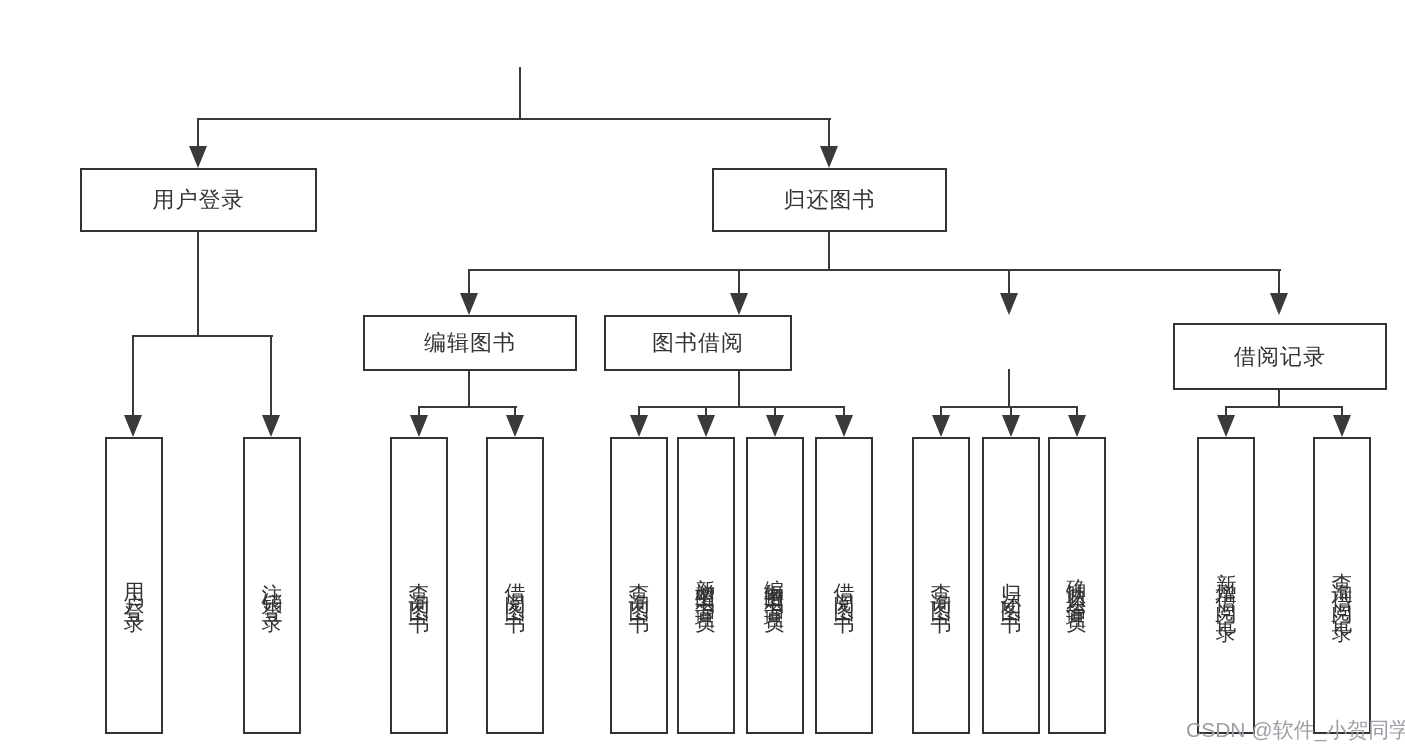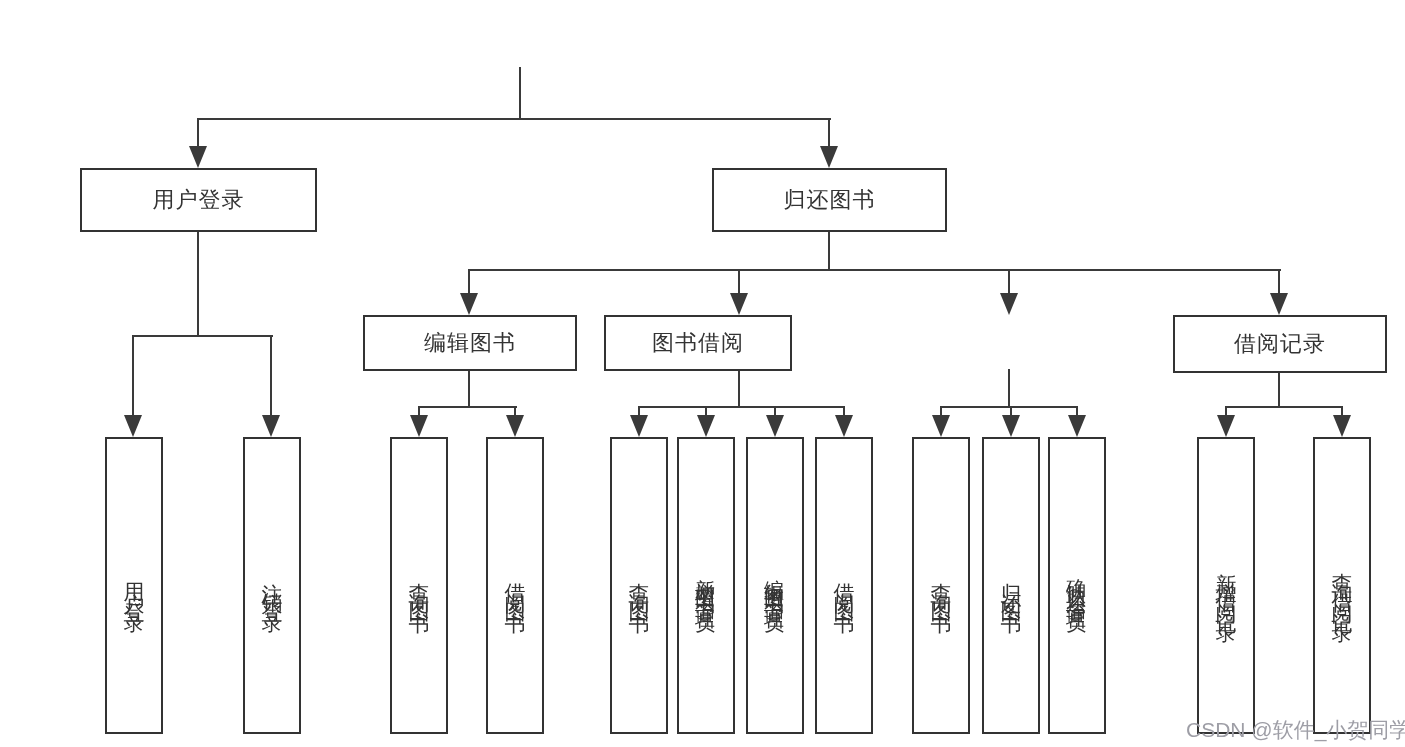--- a/index.html
+++ b/index.html
@@ -85,21 +85,21 @@
   <div class="node" style="left:712px; top:168px; width:235px; height:64px;">
     <span>归还图书</span>
   </div>
 
   <div class="node" style="left:363px; top:315px; width:214px; height:56px;">
     <span>编辑图书</span>
   </div>
   <div class="node" style="left:604px; top:315px; width:188px; height:56px;">
     <span>图书借阅</span>
   </div>
-  <div class="node" style="left:1173px; top:315px; width:214px; height:58px;">
+  <div class="node" style="left:1173px; top:323px; width:214px; height:67px;">
     <span>借阅记录</span>
   </div>
 
   <div class="vnode" style="left:105px;">
     <span class="vtext">用户登录</span>
   </div>
   <div class="vnode" style="left:243px;">
     <span class="vtext">注销登录</span>
   </div>
 

